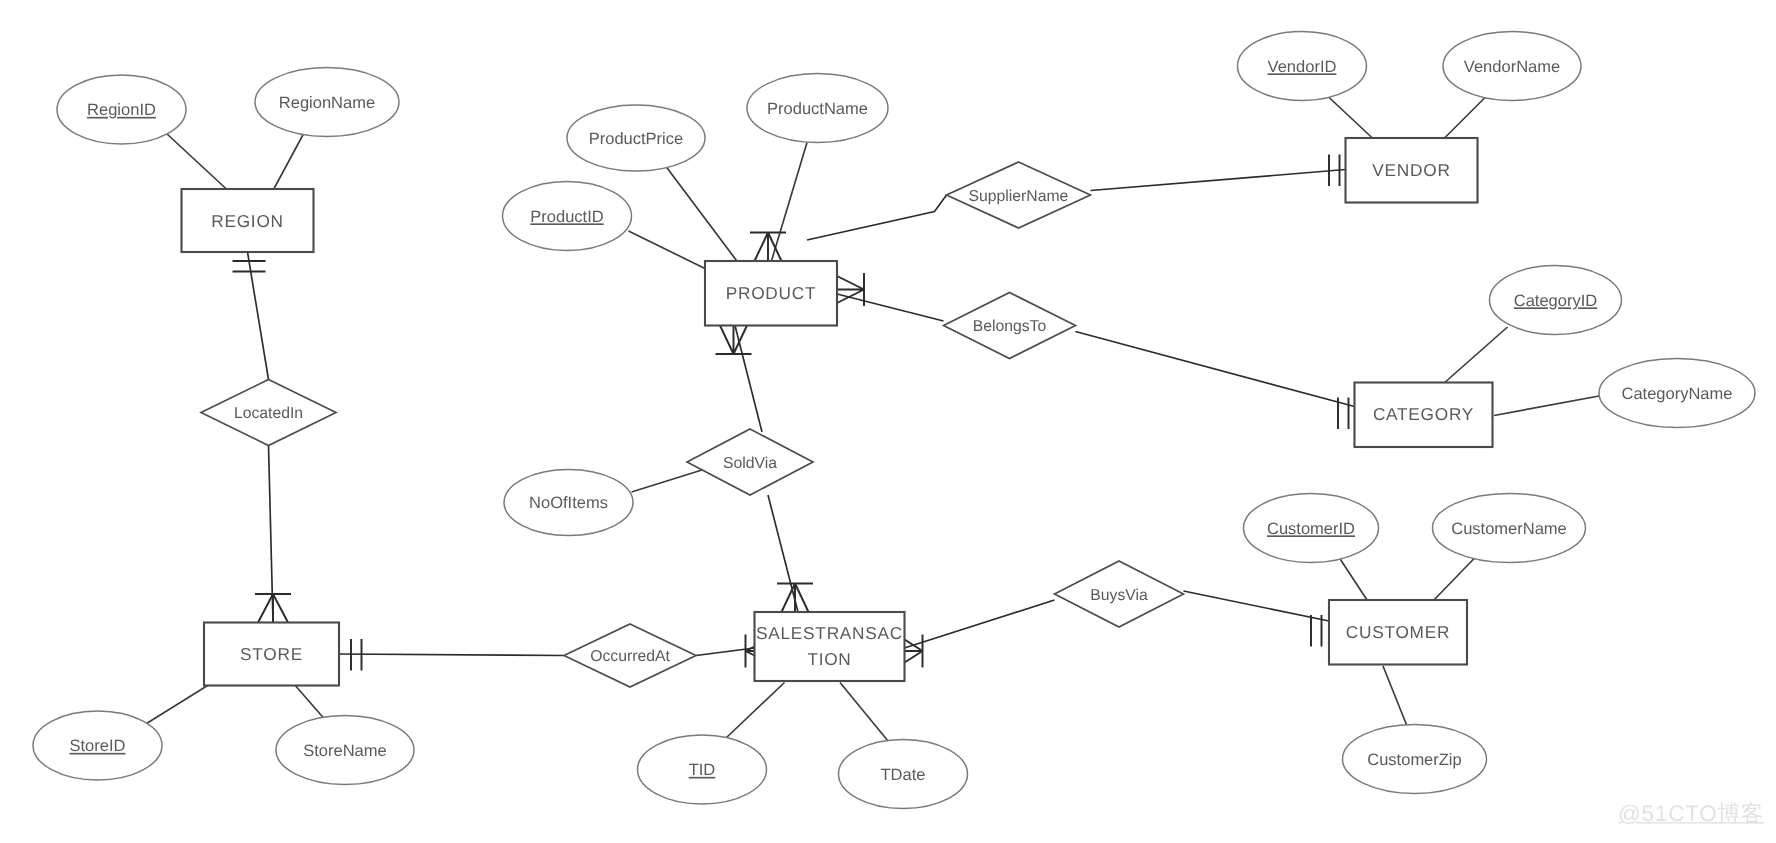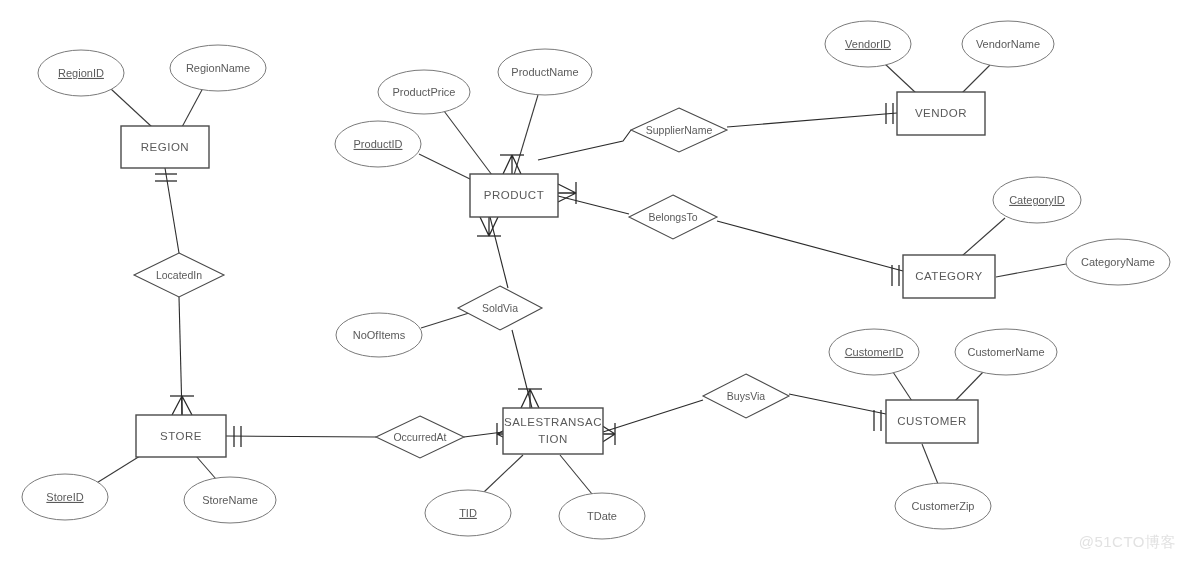--- a/index.html
+++ b/index.html
@@ -79,20 +79,21 @@
   }
   .watermark {
     position: absolute;
     right: 8px;
     bottom: 10px;
     font-family: "Liberation Sans", sans-serif;
     font-size: 15px;
     color: #e2e2e2;
     letter-spacing: 0.5px;
     user-select: none;
+    text-decoration: underline;
   }
 </style>
 </head>
 <body>
 
 <div id="canvas-wrap">
 
   <svg id="er-svg" viewBox="0 0 1184 562">
 
     <g>

